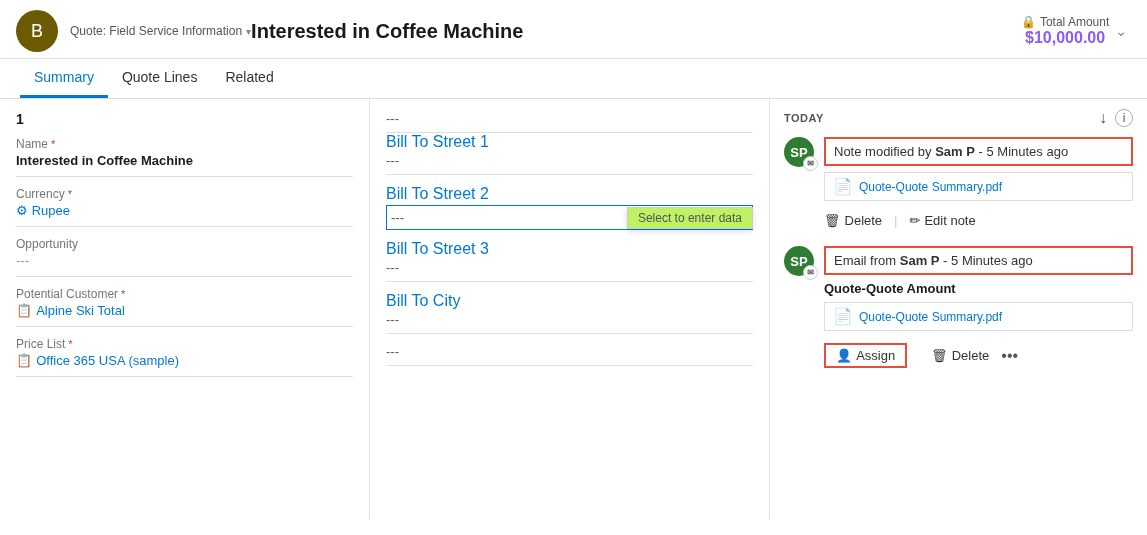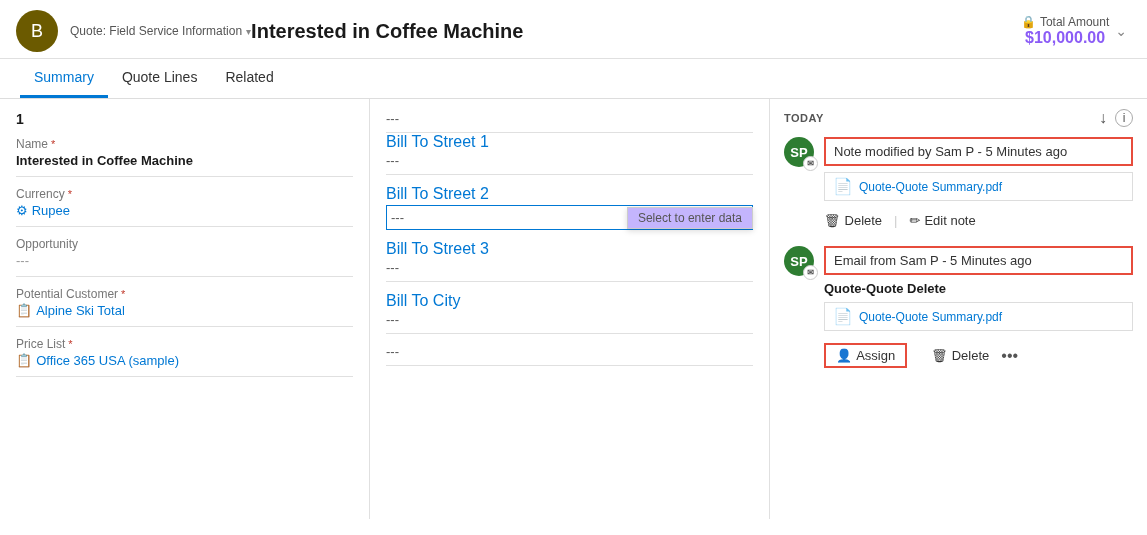--- a/index.html
+++ b/index.html
@@ -38,37 +38,37 @@
     .field-value.empty { color: #999; font-weight: 400; }
     .field-group { margin-bottom: 8px; }
 
     
     .mid-panel { width: 400px; border-right: 1px solid #e0e0e0; padding: 12px 16px; overflow-y: auto; flex-shrink: 0; }
     .bill-field { margin-bottom: 10px; }
     .bill-label { font-size: 16px; color: #0078d4; margin-bottom: 2px; }
     .bill-value { font-size: 13px; color: #555; border-bottom: 1px solid #e0e0e0; padding-bottom: 6px; min-height: 22px; }
     .bill-value-active { border: 1px solid #0078d4; padding: 4px; font-size: 13px; color: #555; position: relative; }
     .hint-box { position: relative; }
-    .tooltip-box { position: absolute; right: 0; top: 22px; background: #c4b5fd; border: 1px solid #ccc; padding: 3px 10px; font-size: 12px; color: #555; white-space: nowrap; box-shadow: 0 2px 6px rgba(0,0,0,0.15); z-index: 100; }
+    .tooltip-box { position: absolute; right: 0; top: 22px; background: #bef264; border: 1px solid #ccc; padding: 3px 10px; font-size: 12px; color: #555; white-space: nowrap; box-shadow: 0 2px 6px rgba(0,0,0,0.15); z-index: 100; }
 
     
     .right-panel { flex: 1; padding: 10px 14px; overflow-y: auto; }
     .right-header { display: flex; align-items: center; justify-content: space-between; margin-bottom: 10px; gap: 24px; }
     .today-label { font-size: 11px; font-weight: 600; color: #555; letter-spacing: 0.5px; text-transform: uppercase; }
     .right-header-icons { display: flex; gap: 8px; }
     .icon-btn { color: #555; font-size: 16px; cursor: pointer; }
 
     
     .activity-item { display: flex; align-items: flex-start; gap: 10px; margin-bottom: 14px; }
     .sp-avatar { width: 30px; height: 30px; background: #2e7d32; border-radius: 50%; color: white; font-size: 13px; font-weight: 600; display: flex; align-items: center; justify-content: center; flex-shrink: 0; position: relative; }
     .sp-avatar::after { content: '✉'; position: absolute; bottom: -4px; right: -4px; background: #fff; border: 1px solid #ccc; border-radius: 50%; font-size: 8px; width: 13px; height: 13px; display: flex; align-items: center; justify-content: center; color: #555; }
     .activity-card { flex: 1; }
     .note-highlighted { border: 2px solid #e74c3c; padding: 5px 8px; margin-bottom: 6px; font-size: 13px; }
     .note-text { font-size: 13px; }
-    .note-text b { font-weight: 400; }
+    .note-text b { font-weight: 700; }
     .pdf-attachment { display: flex; align-items: center; gap: 6px; padding: 4px 8px; border: 1px solid #ddd; font-size: 12px; color: #0078d4; margin-bottom: 8px; cursor: pointer; }
     .pdf-icon { color: #c0392b; font-size: 16px; }
     .actions-row { display: flex; align-items: center; gap: 12px; padding: 4px 0; }
     .action-btn { display: flex; align-items: center; gap: 4px; font-size: 13px; color: #333; cursor: pointer; background: none; border: none; padding: 0; }
     .action-divider { color: #ccc; }
     .email-subject { font-size: 13px; font-weight: 600; color: #1a1a1a; margin-bottom: 6px; }
     .email-highlighted { border: 2px solid #e74c3c; padding: 5px 8px; margin-bottom: 6px; }
     .more-btn { color: #555; font-size: 16px; cursor: pointer; }
   </style>
 </head>
@@ -224,21 +224,21 @@
     </div>
 
     <div class="activity-item">
       <div class="sp-avatar">SP</div>
       <div class="activity-card">
         <div class="email-highlighted">
           <span class="note-text">
             Email from <b>Sam P</b><span> - 5 Minutes ago</span>
           </span>
         </div>
-        <div class="email-subject">Quote-Quote Delete</div>
+        <div class="email-subject">Quote-Quote Amount</div>
         <div class="pdf-attachment">
           <span class="pdf-icon">📄</span>
           <span>Quote-Quote Summary.pdf</span>
         </div>
         <div class="actions-row">
           <button class="action-btn" style="border: 2px solid #e74c3c; padding: 3px 10px;">
             <span>👤</span>
             <span>Assign</span>
           </button>
           <span class="action-divider"></span>

